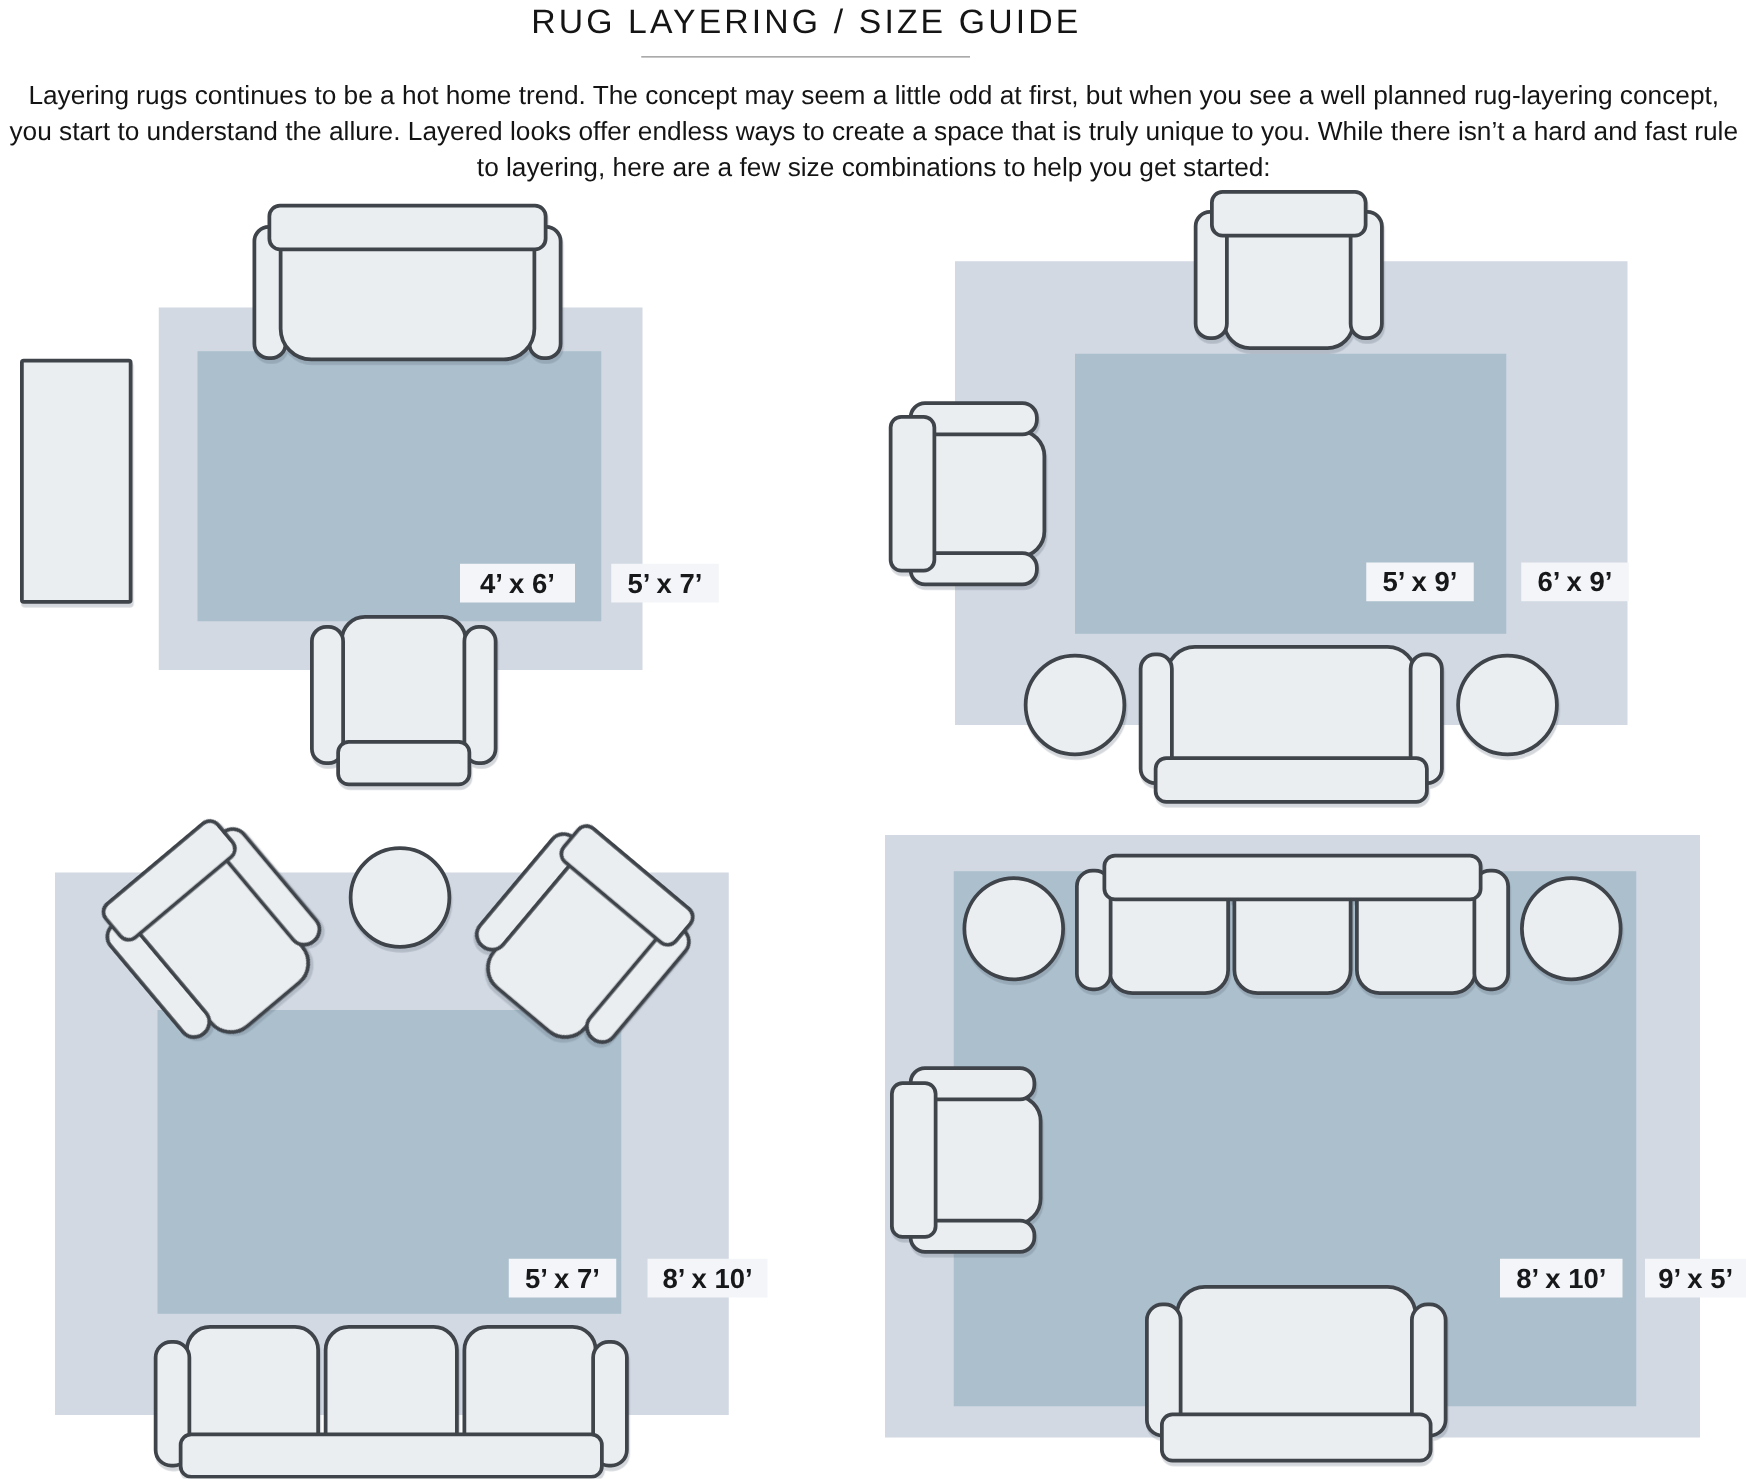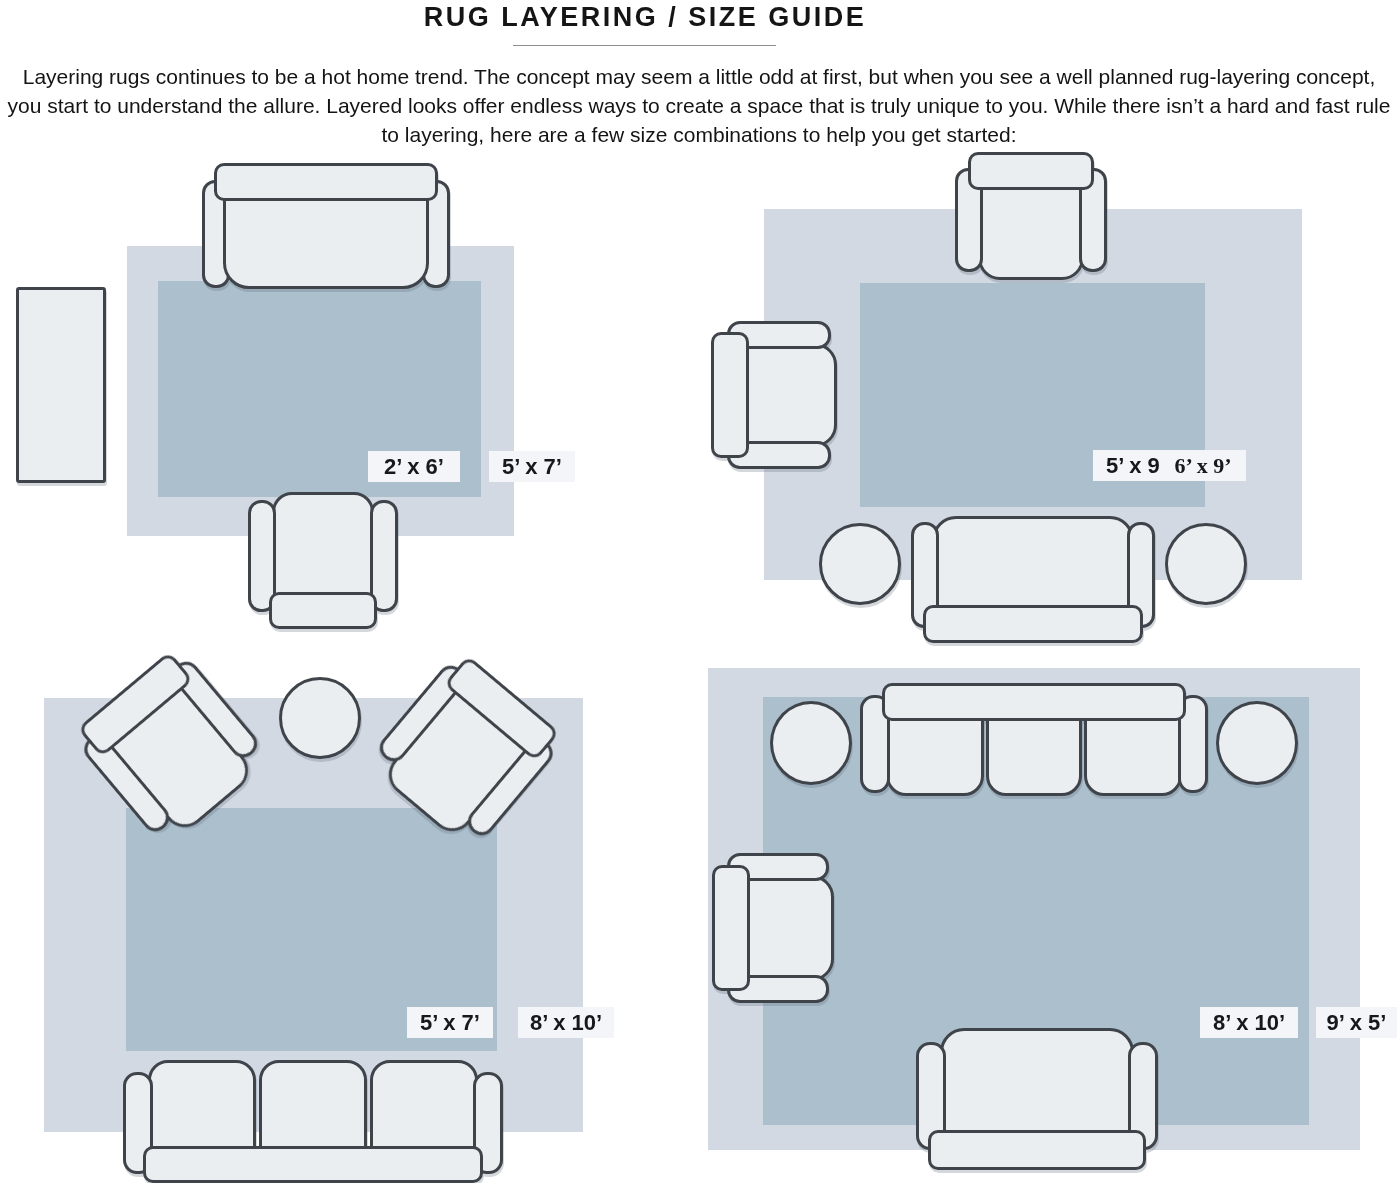--- a/index.html
+++ b/index.html
@@ -15,21 +15,21 @@
     position:relative;
     width:1397px;height:1183px;
     background:#ffffff;
     overflow:hidden;
     font-family:"Liberation Sans", sans-serif;
     color:var(--ink);
   }
   .page-title{
     position:absolute;left:0;top:2px;width:1290px;
     text-align:center;
-    font-size:27px;font-weight:bold;letter-spacing:2.5px;
+    font-size:27px;font-weight:normal;letter-spacing:2.5px;
     color:#151515;margin:0;
   }
   .title-rule{
     position:absolute;left:513px;top:45px;width:263px;height:0;
     border-top:1px solid #8f8f8f;
   }
   .intro{
     position:absolute;left:4px;top:62px;width:1390px;
     font-size:21px;line-height:29px;color:#141414;margin:0;text-align:center;
   }
@@ -74,21 +74,21 @@
       <div class="fp" style="left:24px;top:0;width:102px;height:112px;border-radius:20px 20px 8px 8px;"></div>
       <div class="fp" style="left:0;top:8px;width:28px;height:112px;border-radius:13px;"></div>
       <div class="fp" style="left:122px;top:8px;width:28px;height:112px;border-radius:13px;"></div>
       <div class="fp" style="left:21px;top:100px;width:108px;height:37px;border-radius:10px;"></div>
     </div>
 
     <div class="furn" style="left:16px;top:287px;width:90px;height:196px;">
       <div class="fp" style="left:0;top:0;width:90px;height:196px;border-radius:3px;"></div>
     </div>
 
-    <div class="size-label" style="left:368px;top:451px;width:92px;height:31px;">2’ x 6’</div>
+    <div class="size-label" style="left:368px;top:451px;width:92px;height:31px;">4’ x 6’</div>
     <div class="size-label" style="left:489px;top:451px;width:86px;height:31px;">5’ x 7’</div>
   </div>
 
   <div class="diagram">
     <div class="rug rug-outer" style="left:764px;top:209px;width:538px;height:371px;"></div>
     <div class="rug rug-inner" style="left:860px;top:283px;width:345px;height:224px;"></div>
 
     <div class="furn" style="left:955px;top:152px;width:152px;height:128px;">
       <div class="fp" style="left:23px;top:28px;width:106px;height:100px;border-radius:8px 8px 22px 22px;"></div>
       <div class="fp" style="left:0;top:16px;width:28px;height:104px;border-radius:13px;"></div>
@@ -111,21 +111,21 @@
     </div>
 
     <div class="furn" style="left:819px;top:523px;width:82px;height:82px;">
       <div class="fp round" style="left:0;top:0;width:82px;height:82px;"></div>
     </div>
     <div class="furn" style="left:1165px;top:523px;width:82px;height:82px;">
       <div class="fp round" style="left:0;top:0;width:82px;height:82px;"></div>
     </div>
 
     <div class="size-label" style="left:1093px;top:450px;width:86px;height:31px;">5’ x 9’</div>
-    <div class="size-label" style="left:1160px;top:450px;width:86px;height:31px;font-family:Liberation Serif, serif;">6’ x 9’</div>
+    <div class="size-label" style="left:1217px;top:450px;width:86px;height:31px;">6’ x 9’</div>
   </div>
 
   <div class="diagram">
     <div class="rug rug-outer" style="left:44px;top:698px;width:539px;height:434px;"></div>
     <div class="rug rug-inner" style="left:126px;top:808px;width:371px;height:243px;"></div>
 
     <div class="furn" style="left:101px;top:672px;width:142px;height:152px;transform:rotate(-40deg);">
       <div class="fp" style="left:22px;top:28px;width:98px;height:122px;border-radius:6px 6px 22px 22px;"></div>
       <div class="fp" style="left:0;top:16px;width:27px;height:116px;border-radius:13px;"></div>
       <div class="fp" style="left:115px;top:16px;width:27px;height:116px;border-radius:13px;"></div>

